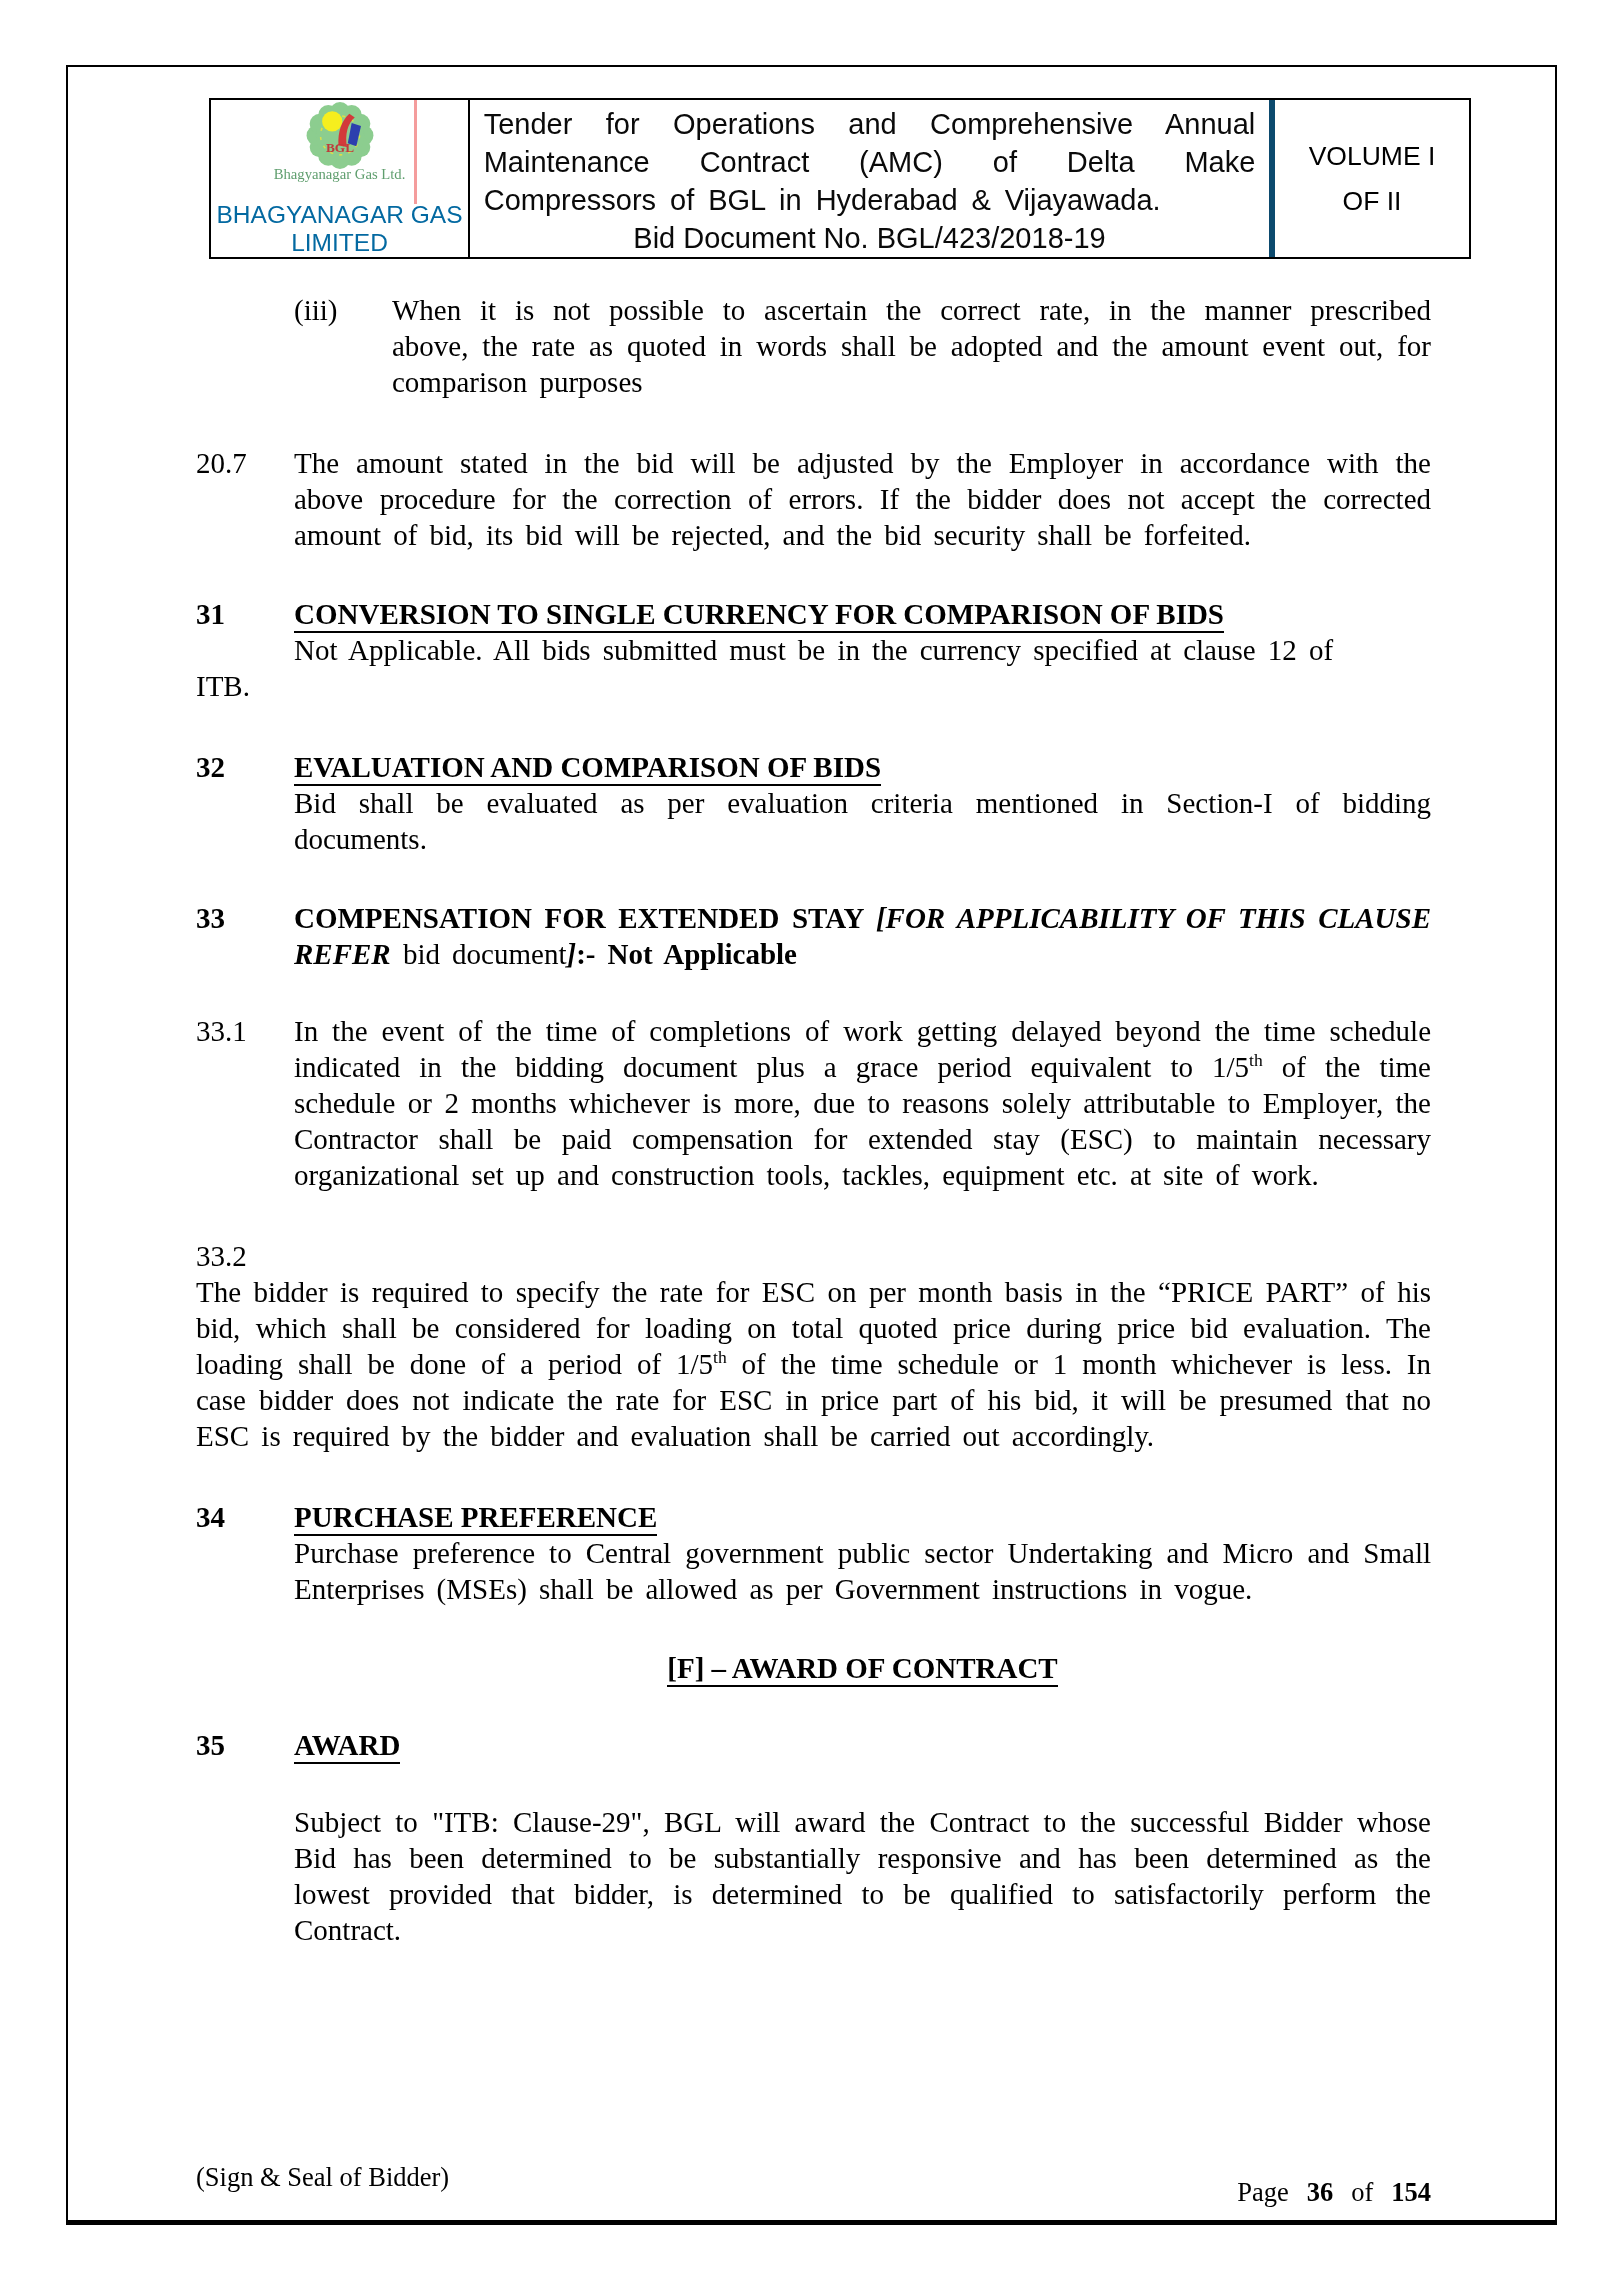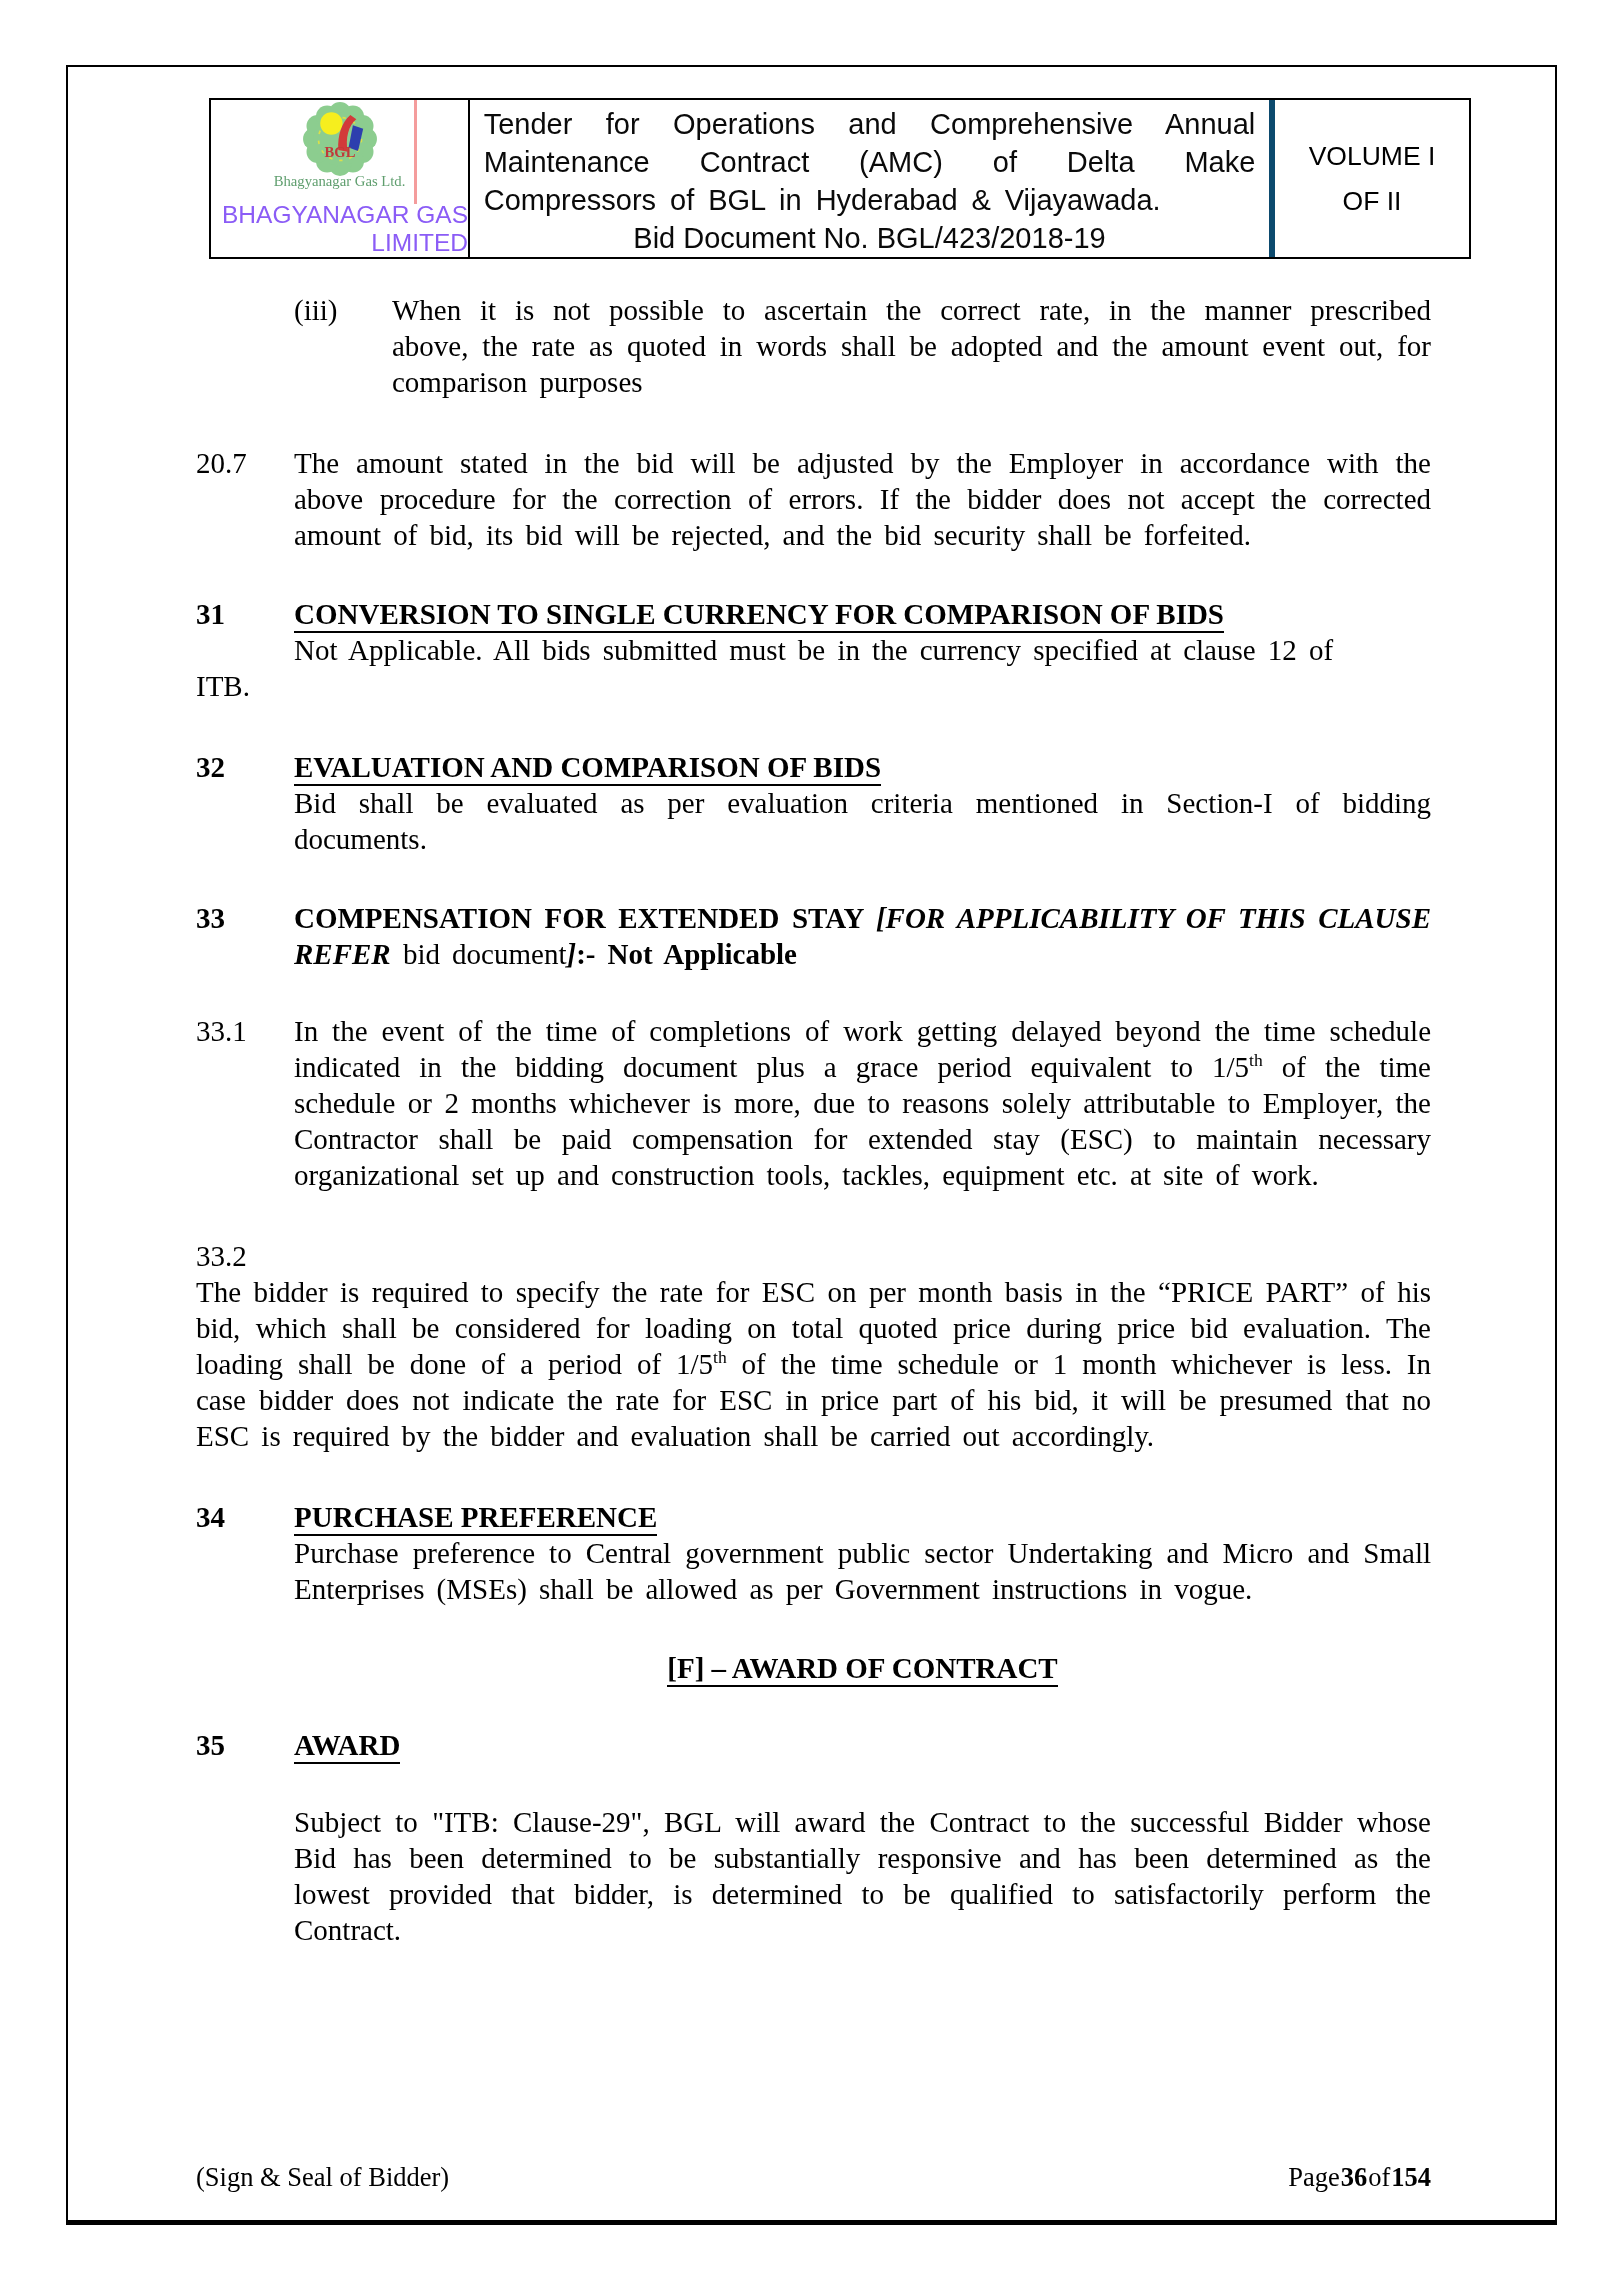--- a/index.html
+++ b/index.html
@@ -19,21 +19,21 @@
     display:flex; border:2px solid #000; box-sizing:border-box;
     font-family:"Liberation Sans", sans-serif;
   }
   .logo-cell {
     width:259px; flex-shrink:0; border-right:2px solid #000; box-sizing:border-box;
     position:relative; display:flex; flex-direction:column; align-items:center;
     padding-top:2px; overflow:hidden;
   }
   .red-line { position:absolute; right:51px; top:0; width:2.9px; height:104px; background:#f49c9c; }
   .logo-caption { font-family:"Liberation Serif", serif; font-size:14.7px; color:#5f9e6e; margin-top:-2.9px; }
-  .org-name { font-size:24.5px; line-height:28px; text-align:right; margin-top:11px; color:#8b5cf6; }
+  .org-name { font-size:24.5px; line-height:28px; text-align:center; margin-top:18px; color:#0369a1; }
   .title-cell {
     flex:1; border-right:6px solid #0c4a6e; box-sizing:border-box;
     padding:4.9px 13.7px 2px; font-size:29px; line-height:38px; color:#0a0a0a;
   }
   .title-main { text-align:justify; word-spacing:5.9px; }
   .title-doc  { text-align:center; }
   .volume-cell {
     width:194px; flex-shrink:0; display:flex; flex-direction:column;
     align-items:center; justify-content:center; text-align:center;
     font-size:26.5px; line-height:33px;gap:12px;
@@ -60,21 +60,21 @@
   .mt-332  { margin-top:45px;flex-direction:column; }
   .mt-34   { margin-top:45px; }
   .mt-f    { margin-top:43px; }
   .mt-35   { margin-top:41px; }
   .mt-award{ margin-top:41px; }
   
   .footer {
     position:absolute; left:196px; top:2162px; width:1235px;
     display:flex; justify-content:space-between; font-size:26.5px;
   }
-  .footer-right { display:flex; gap:1px; }
+  .footer-right { display:flex; gap:18px;margin-top:15px; }
 </style>
 </head>
 <body>
 
 <div class="page-border"></div>
 
 <div class="header-table">
   <div class="logo-cell">
     <div class="red-line"></div>
     <svg width="78" height="78" viewBox="0 0 86 86">

